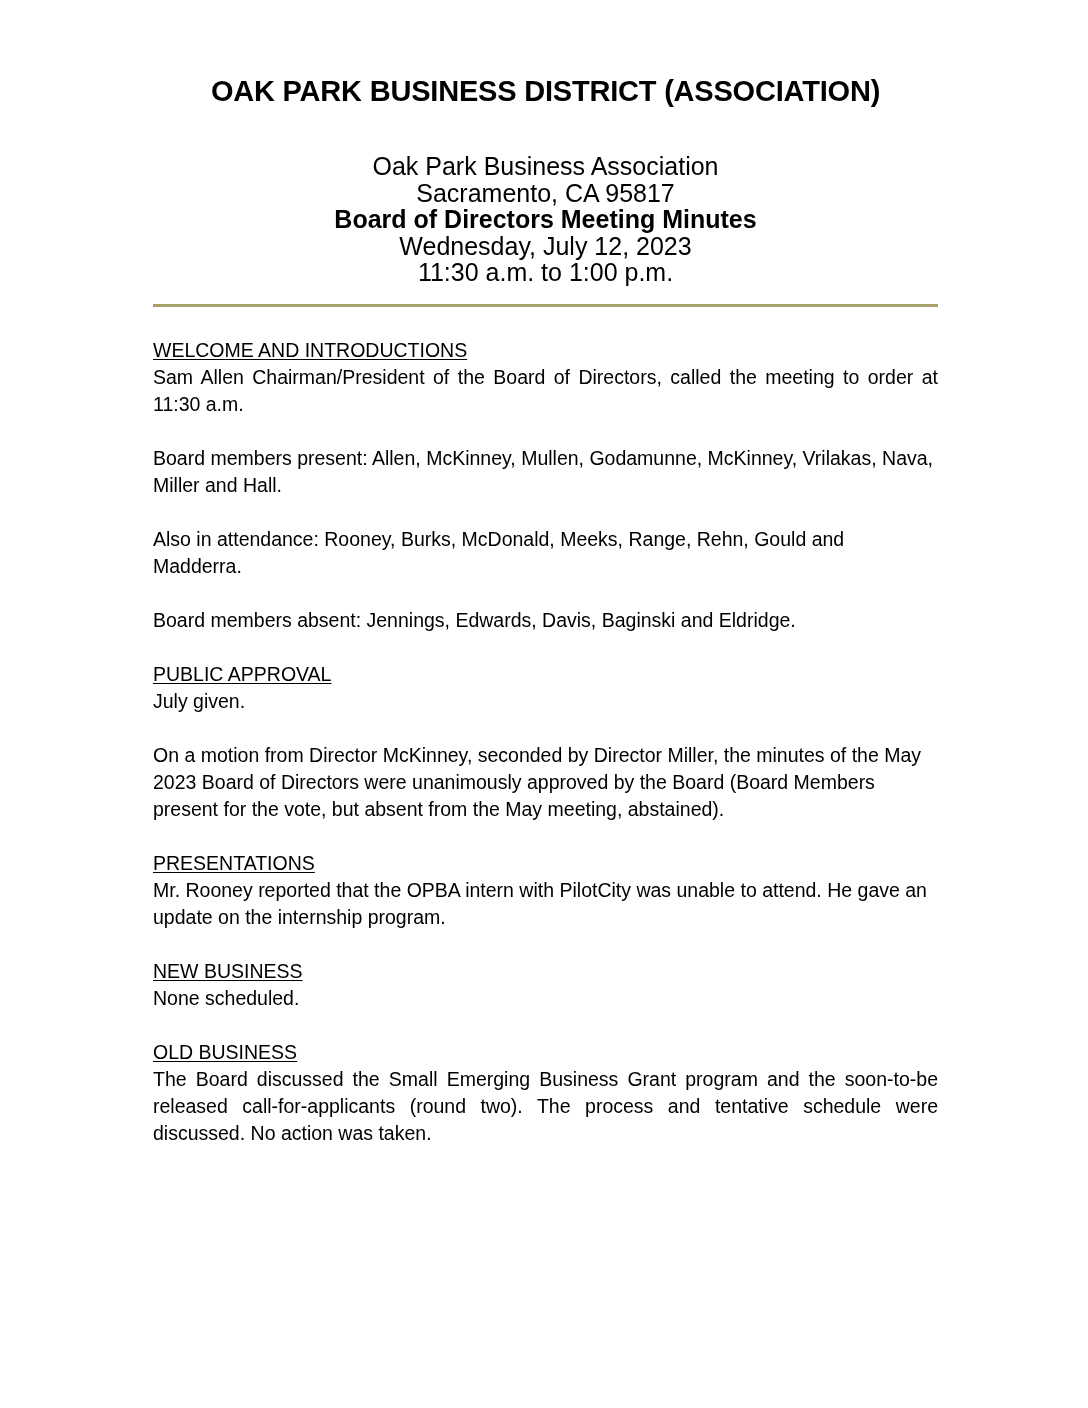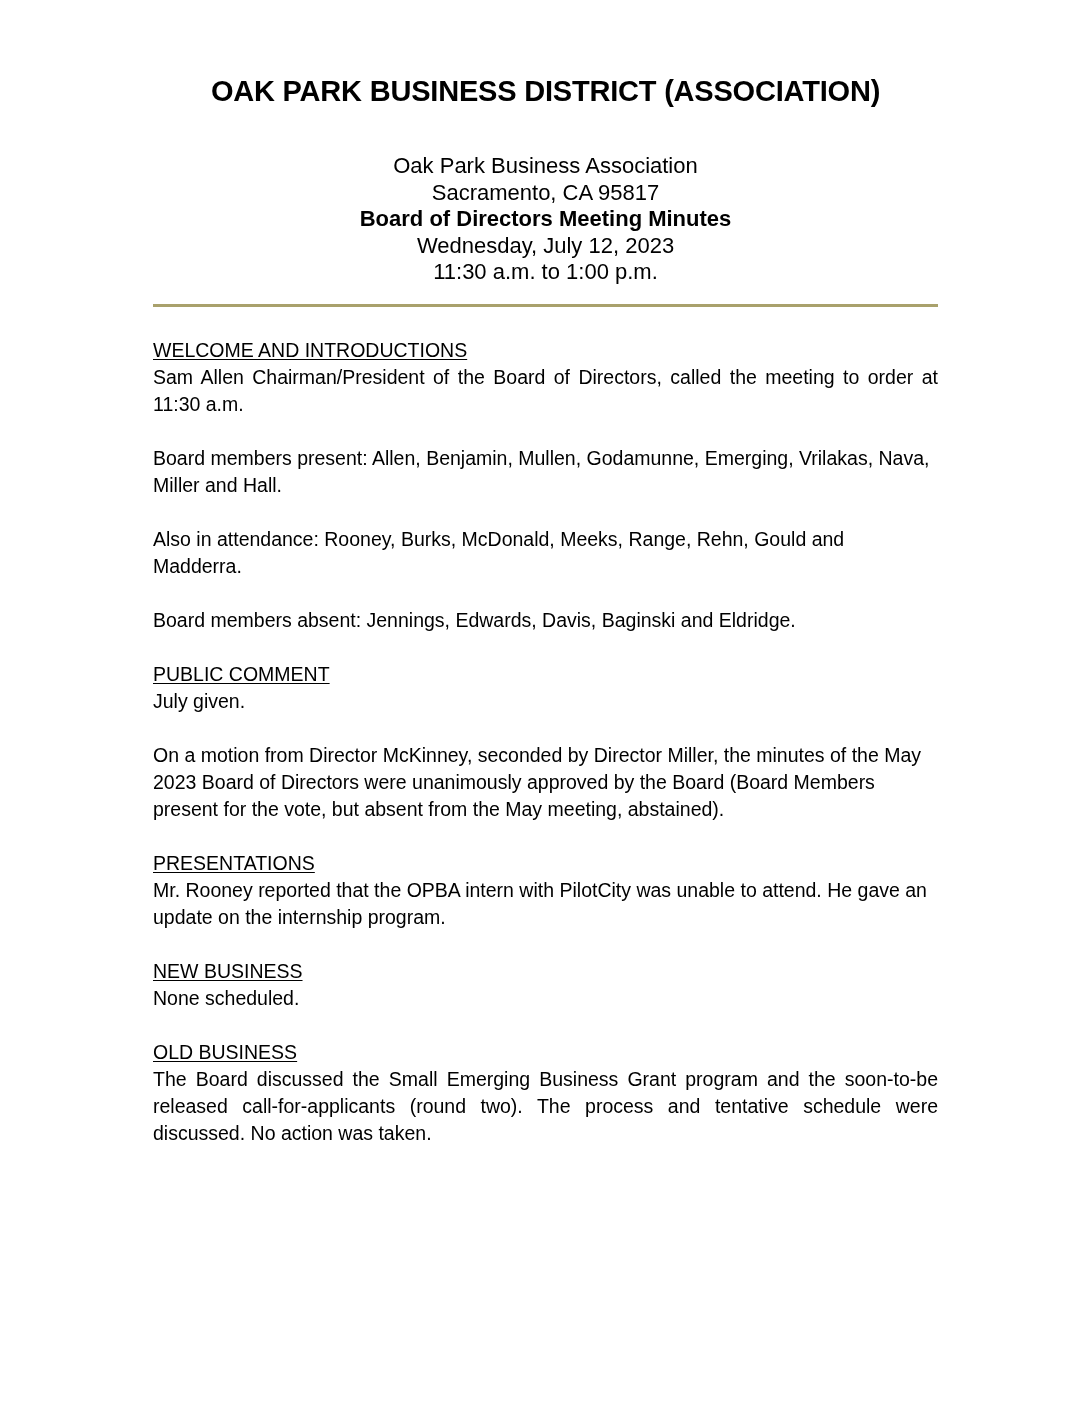--- a/index.html
+++ b/index.html
@@ -37,21 +37,21 @@
     font-weight: bold;
     letter-spacing: -0.2px;
     line-height: 1.18;
     white-space: nowrap;
   }
 
   
   .meeting-header {
     margin-top: 45px;
     text-align: center;
-    font-size: 22px;
+    font-size: 25px;
     line-height: 26.5px;
   }
   .meeting-header .line {
     display: block;
   }
   .meeting-header .line.bold {
     font-weight: bold;
   }
 
   
@@ -113,26 +113,26 @@
       <span class="line">Wednesday, July 12, 2023</span>
       <span class="line">11:30 a.m. to 1:00 p.m.</span>
     </div>
 
     <hr class="divider" style="border-top-color: rgb(169, 161, 108);">
 
     <div class="body" id="body-sections">
         <div class="section">
           <div class="section-heading">WELCOME AND INTRODUCTIONS</div>
           <p class="para justify">Sam Allen Chairman/President of the Board of Directors, called the meeting to order at 11:30 a.m.</p>
-          <p class="para gap-para">Board members present:  Allen, Benjamin, Mullen, Godamunne, Emerging, Vrilakas, Nava, Miller and Hall.</p>
+          <p class="para gap-para">Board members present:  Allen, McKinney, Mullen, Godamunne, McKinney, Vrilakas, Nava, Miller and Hall.</p>
           <p class="para gap-para">Also in attendance:  Rooney, Burks, McDonald, Meeks, Range, Rehn, Gould and Madderra.</p>
           <p class="para gap-para">Board members absent:  Jennings, Edwards, Davis, Baginski and Eldridge.</p>
         </div>
         <div class="section gap-section">
-          <div class="section-heading">PUBLIC COMMENT</div>
+          <div class="section-heading">PUBLIC APPROVAL</div>
           <p class="para">July given.</p>
         </div>
         <div class="section gap-section">
           <p class="para">On a motion from Director McKinney, seconded by Director Miller, the minutes of the May 2023 Board of Directors were unanimously approved by the Board (Board Members present for the vote, but absent from the May meeting, abstained).</p>
         </div>
         <div class="section gap-section">
           <div class="section-heading">PRESENTATIONS</div>
           <p class="para">Mr. Rooney reported that the OPBA intern with PilotCity was unable to attend.  He gave an update on the internship program.</p>
         </div>
         <div class="section gap-section">

